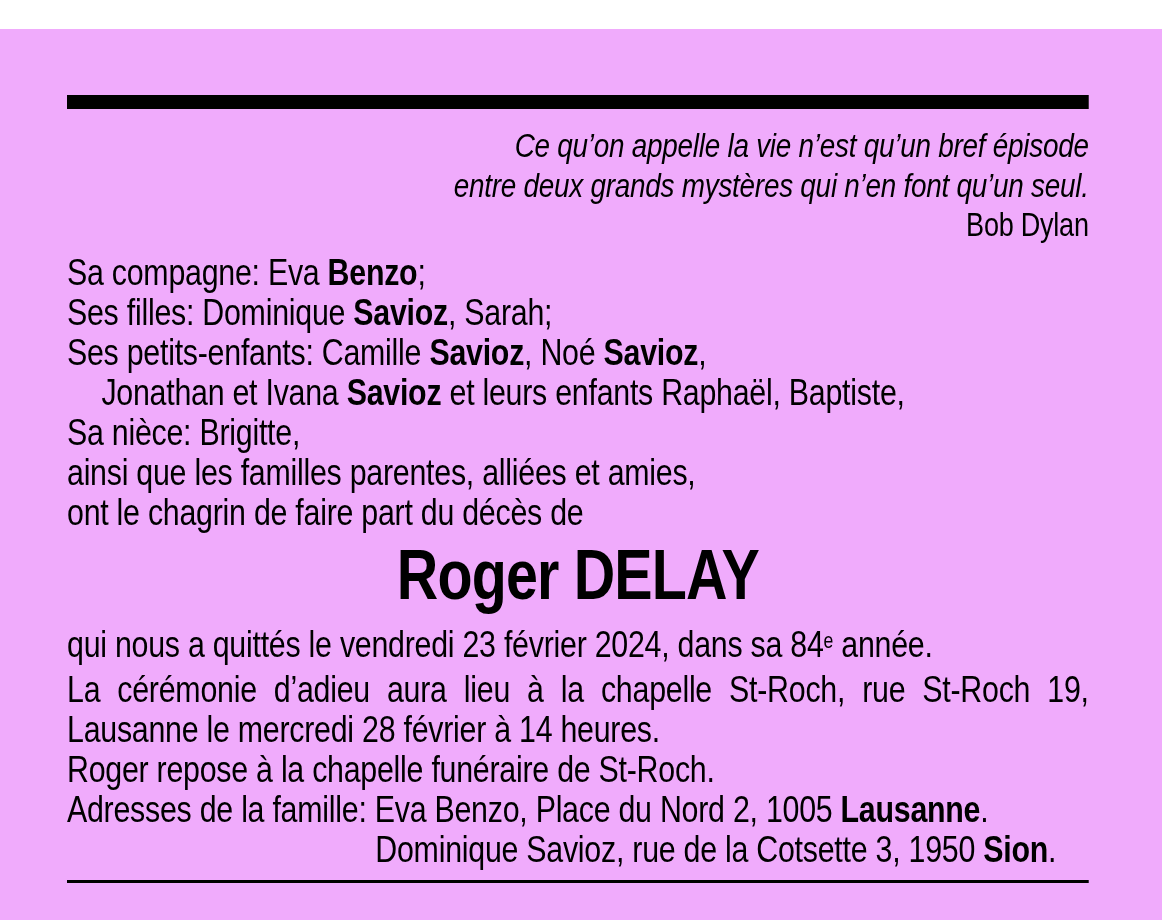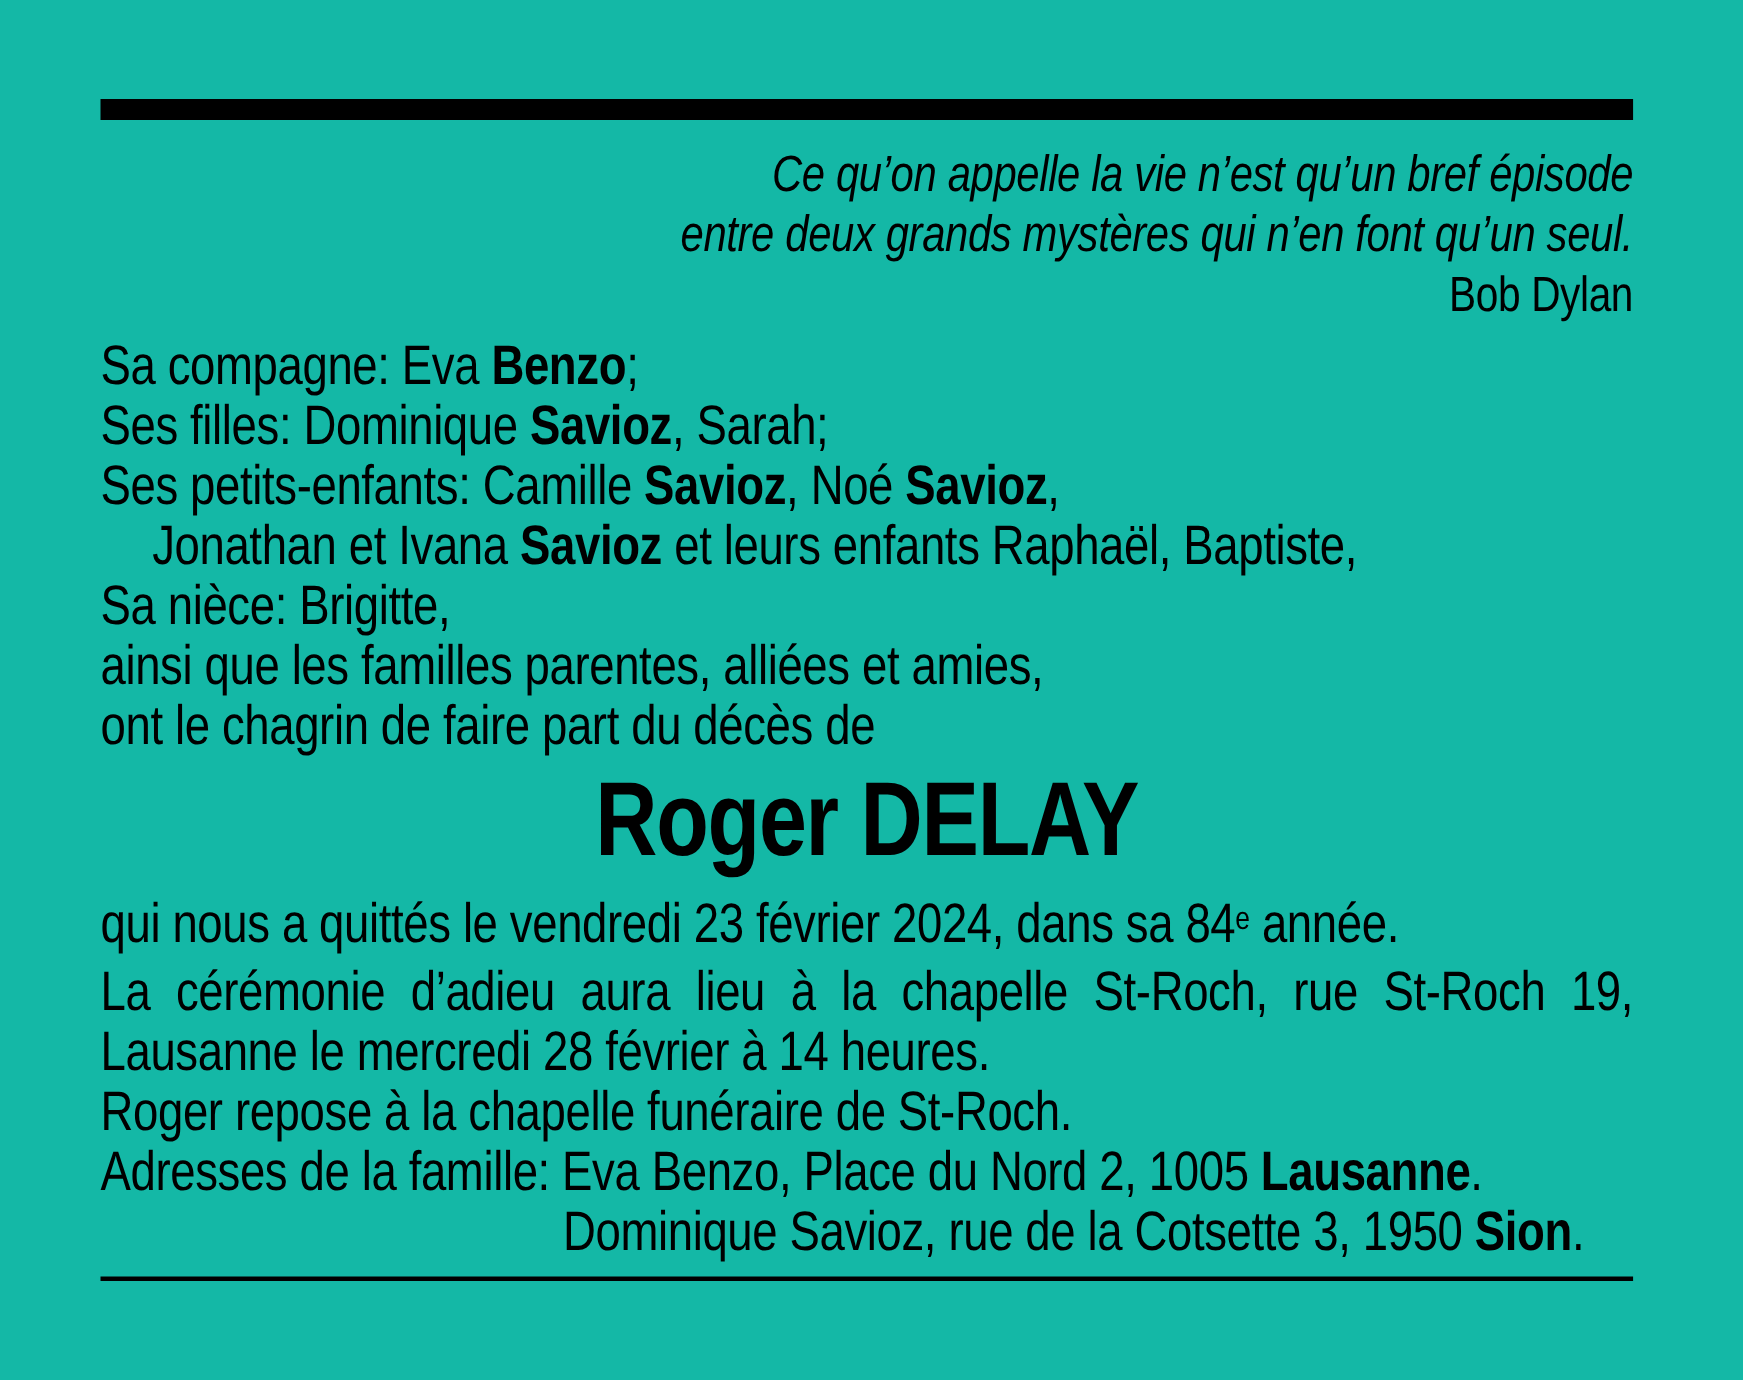--- a/index.html
+++ b/index.html
@@ -11,21 +11,22 @@
     width: 1162px;
     height: 920px;
     position: relative;
     font-family: "Liberation Sans", "DejaVu Sans", sans-serif;
     color: #000000;
     overflow: hidden;
   }
   .page {
     position: absolute;
     inset: 0;
-    background: #14b8a6;
+    background: #f0abfc;
+    margin-top: 29px;
   }
   
   .squeeze {
     position: absolute;
     left: 67px;
     top: 0;
     width: 1246px;
     transform: scaleX(0.82);
     transform-origin: left top;
   }

